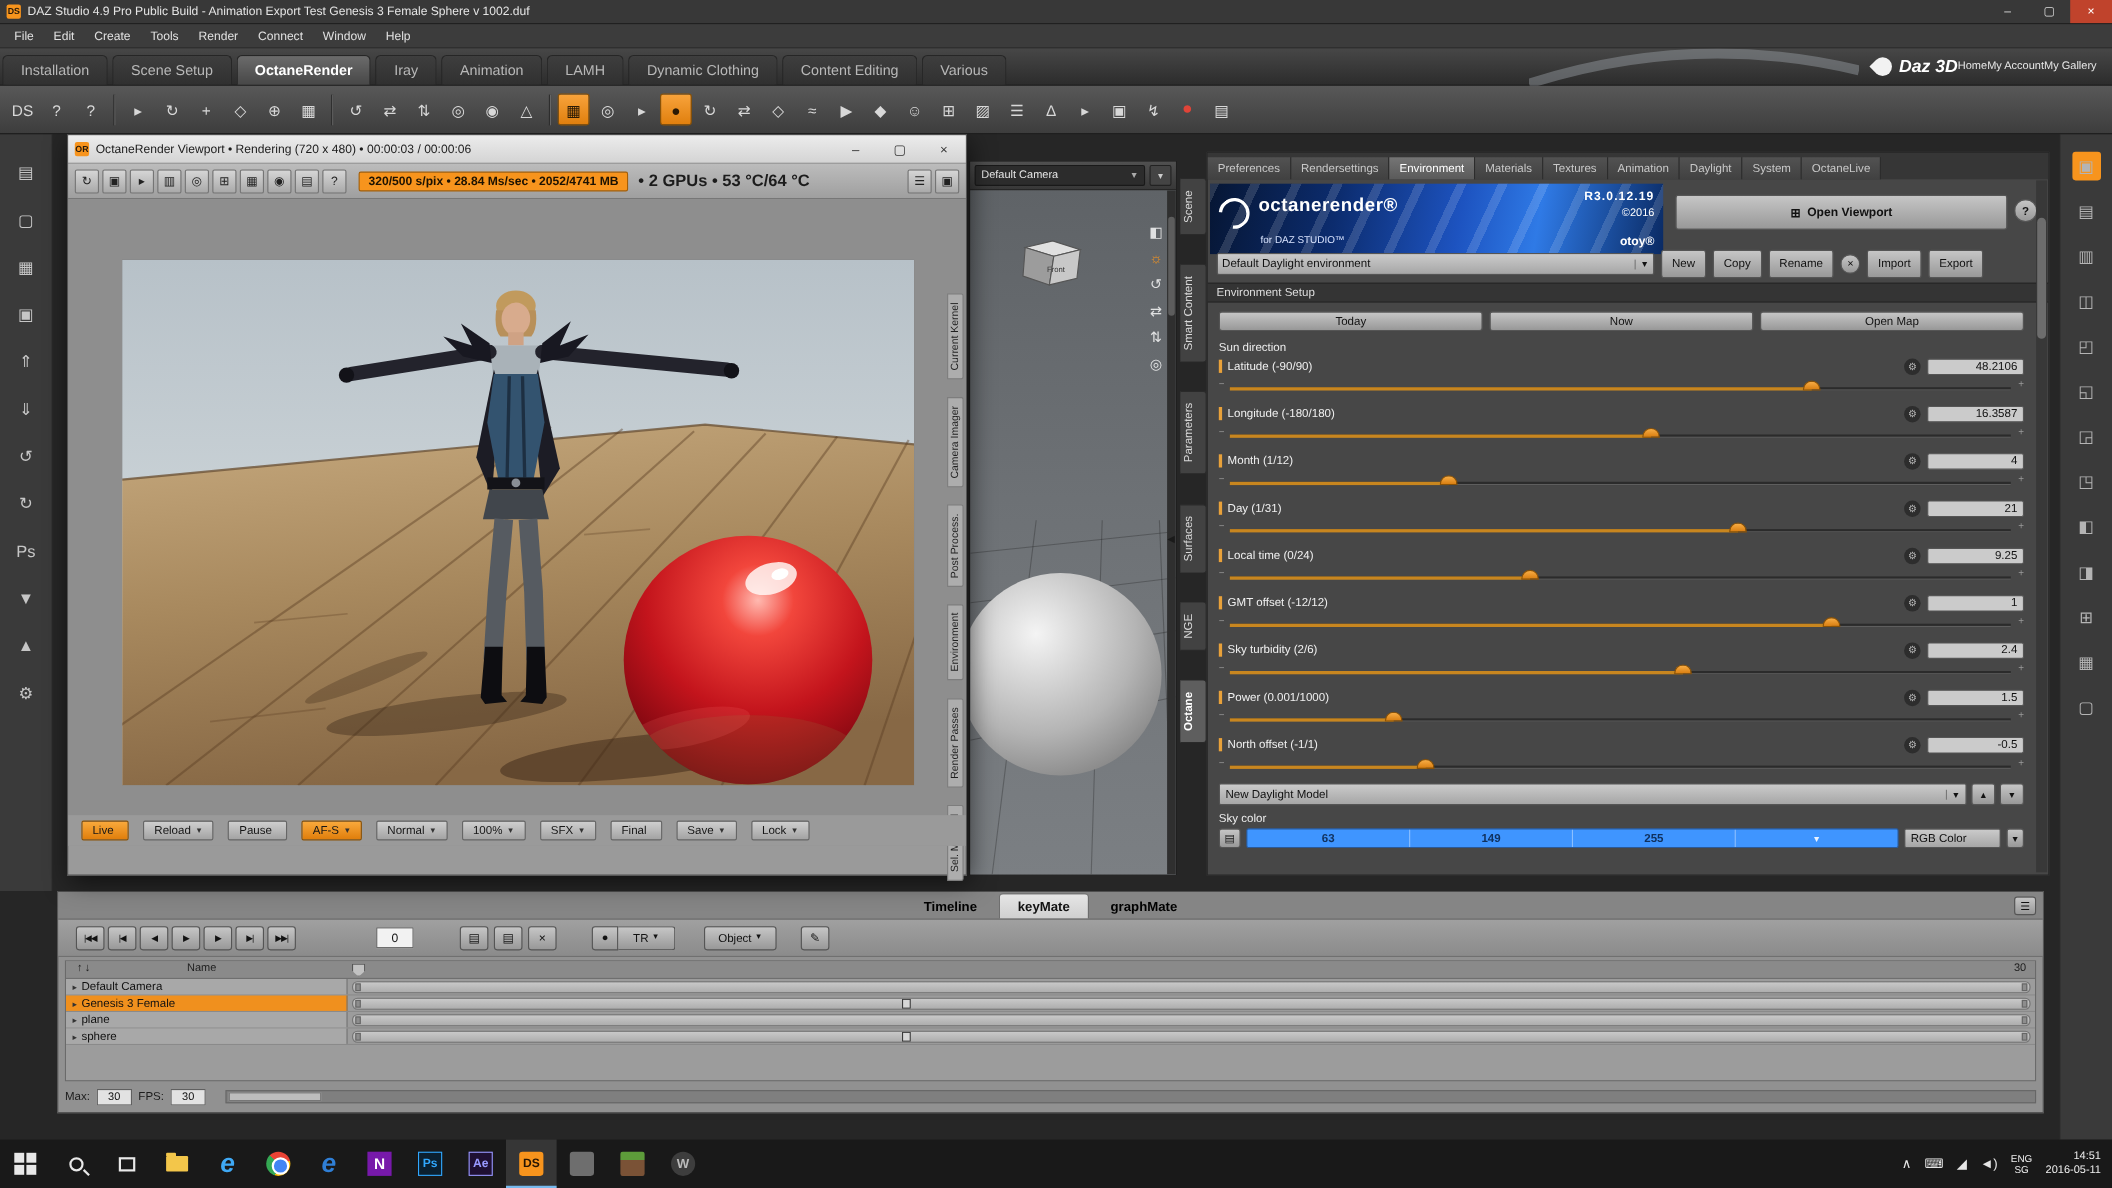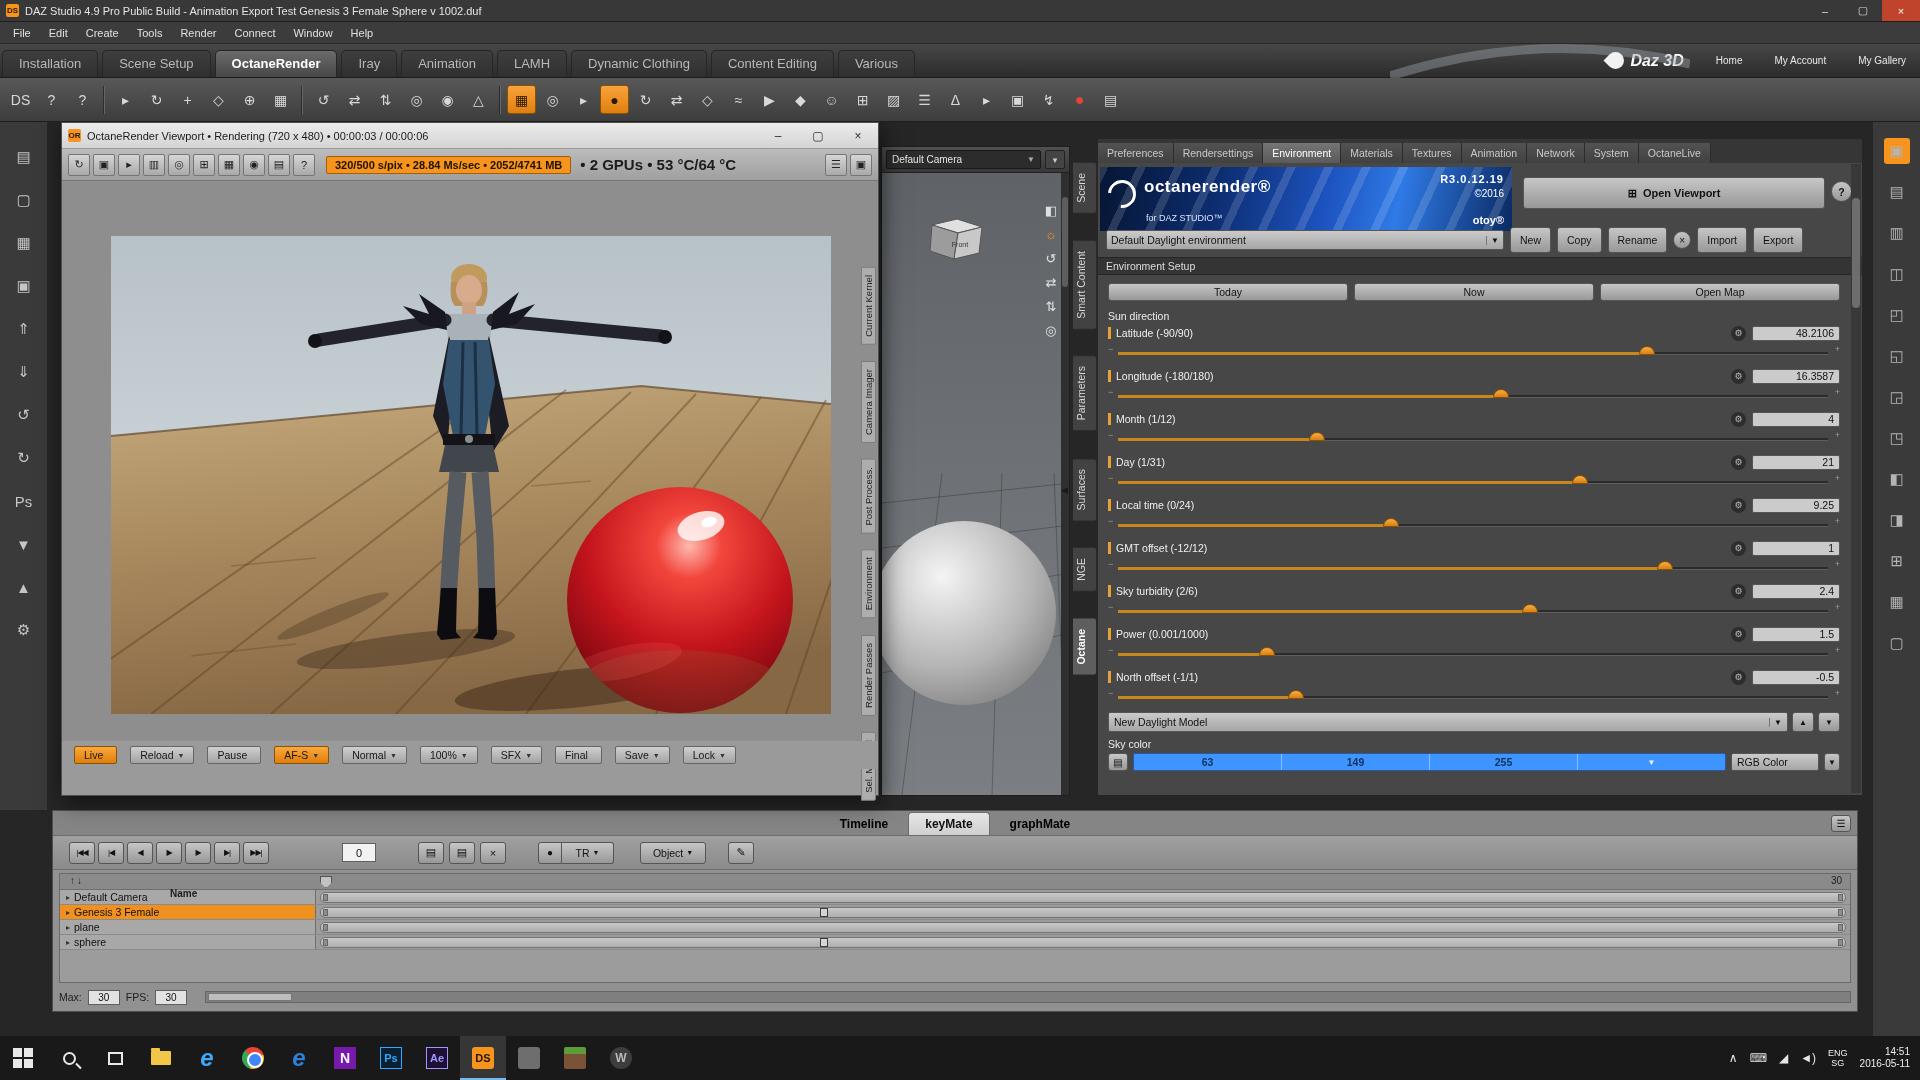--- a/index.html
+++ b/index.html
@@ -16,21 +16,21 @@
 .tb-btn.close {background:#c0432c; color:#fff;}
 
 
 .menubar {position:absolute; top:22px; left:0; right:0; height:22px; background:#3c3c3c; display:flex; align-items:center; padding-left:4px; border-bottom:1px solid #2a2a2a; z-index:30;}
 .menu-item {padding:0 9px; color:#e0e0e0; line-height:22px;}
 
 
 .activitybar {position:absolute; top:44px; left:0; right:0; height:34px; background:linear-gradient(#474747,#2c2c2c); display:flex; align-items:flex-end; z-index:30; border-bottom:1px solid #1c1c1c;}
 .act-tab {margin:0 2px; padding:5px 16px 6px; font-size:13px; color:#b8b8b8; border-radius:5px 5px 0 0; background:linear-gradient(#3e3e3e,#303030); border:1px solid #262626; border-bottom:none;}
 .act-tab.active {background:linear-gradient(#6b6b6b,#474747); color:#fff; font-weight:bold;}
-.act-right {margin-left:auto; display:flex; align-items:center; gap:32px; padding-right:14px; height:100%; position:relative;}
+.act-right {margin-left:auto; display:flex; align-items:center; gap:0; padding-right:14px; height:100%; position:relative;}
 .swoosh {position:absolute; right:230px; top:0; opacity:.45;}
 .brand {display:flex; align-items:center; gap:6px; font-size:16px; font-weight:bold; color:#fff; font-style:italic;}
 .brand-mark {width:17px; height:17px; background:#f2f2f2; border-radius:50% 50% 50% 0; transform:rotate(45deg);}
 .act-link {font-size:10px; color:#e8e8e8;}
 
 
 .toolbar {position:absolute; top:78px; left:0; right:0; height:44px; background:linear-gradient(#585858,#3d3d3d); border-bottom:1px solid #1e1e1e; display:flex; align-items:center; padding-left:6px; gap:2px; z-index:30;}
 .tool-icon {width:29px; height:29px; border-radius:3px; display:flex; align-items:center; justify-content:center; color:#d8d8d8; font-size:14px;}
 .tool-icon.hl {background:linear-gradient(#f8a33b,#e07f0e); color:#2b1a05; border:1px solid #8a5206;}
 .tool-icon.red {color:#e04438; font-size:16px;}
@@ -146,21 +146,21 @@
 .edit-group {display:flex; gap:5px; margin-left:42px;}
 .edit-btn {width:26px; height:22px; font-size:11px;}
 .key-group {display:flex; margin-left:32px;}
 .key-btn {width:24px; height:22px; font-size:10px; border-radius:3px 0 0 3px;}
 .tr-dd {width:52px; height:22px; border-radius:0 3px 3px 0; border-left:none;}
 .obj-dd {width:66px; height:22px; margin-left:26px;}
 .pencil-btn {width:26px; height:22px; margin-left:22px; font-size:11px;}
 .tracks {position:absolute; left:6px; right:6px; top:62px; bottom:28px; background:#9c9c9c; border:1px solid #6a6a6a;}
 .tr-header {position:relative; height:16px; background:#8a8a8a; border-bottom:1px solid #6f6f6f; font-size:10px; color:#1d1d1d;}
 .sort-icons {position:absolute; left:10px; top:1px; letter-spacing:2px; font-size:10px;}
-.name-hdr {position:absolute; left:110px; top:14px;font-weight:bold;}
+.name-hdr {position:absolute; left:110px; top:1px;}
 .playhead {position:absolute; left:260px; top:2px; width:12px; height:12px; background:#c2c2c2; border:1px solid #555; clip-path:polygon(0 0,100% 0,100% 55%,50% 100%,0 55%);}
 .end-frame {position:absolute; right:8px; top:1px;}
 .track-row {display:flex; height:15px; border-bottom:1px solid #8a8a8a;}
 .track-name {width:256px; background:#a8a8a8; border-right:1px solid #6f6f6f; display:flex; align-items:center; gap:4px; padding-left:6px; color:#111; font-size:10.5px;}
 .track-name.selected {background:#f0901e;}
 .track-name .exp {font-size:8px; color:#333;}
 .lane-wrap {flex:1; position:relative; display:flex; align-items:center; padding:0 4px;}
 .lane {position:relative; width:100%; height:11px; background:linear-gradient(#c9c9c9,#adadad); border:1px solid #747474; border-radius:5px;}
 .lane:before,.lane:after {content:""; position:absolute; top:1px; bottom:1px; width:3px; background:#8d8d8d; border:1px solid #666;}
 .lane:before {left:2px;} .lane:after {right:2px;}
@@ -850,21 +850,21 @@
         <div class="rp-tab"><span>Rendersettings</span></div>
 
         <div class="rp-tab active"><span>Environment</span></div>
 
         <div class="rp-tab"><span>Materials</span></div>
 
         <div class="rp-tab"><span>Textures</span></div>
 
         <div class="rp-tab"><span>Animation</span></div>
 
-        <div class="rp-tab"><span>Network</span></div>
+        <div class="rp-tab"><span>Daylight</span></div>
 
         <div class="rp-tab"><span>System</span></div>
 
         <div class="rp-tab"><span>OctaneLive</span></div>
 
     </div>
 
     <div class="banner">
       <div class="banner-logo"></div>
       <div class="banner-name">octanerender®</div>

